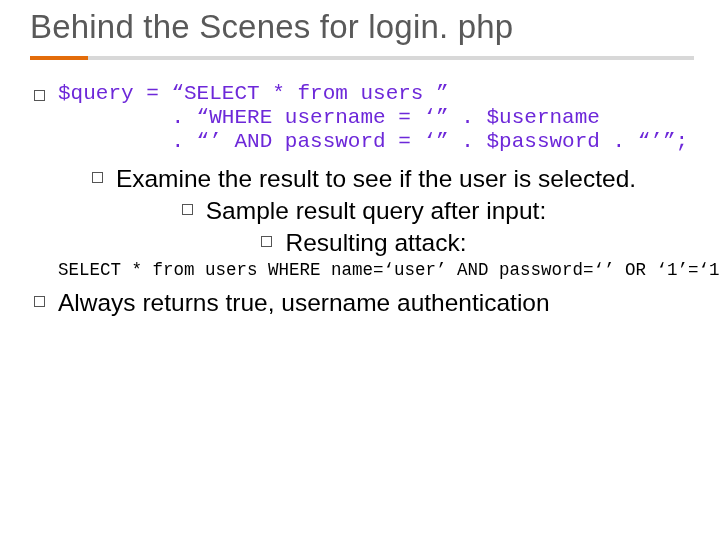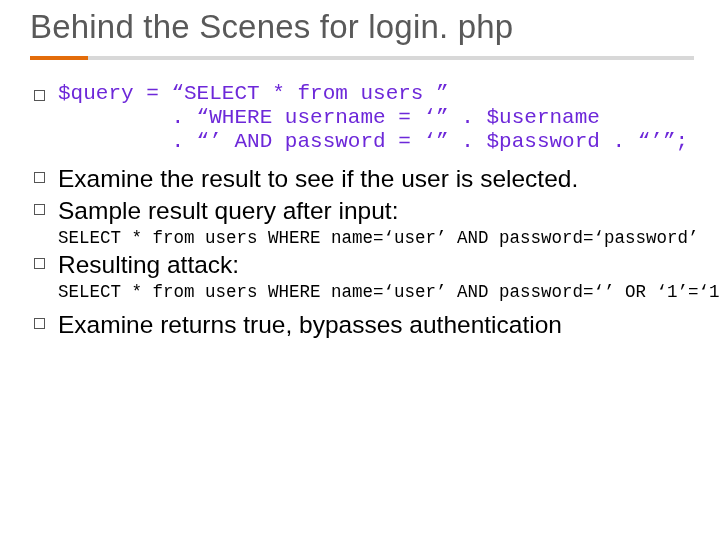--- a/index.html
+++ b/index.html
@@ -39,21 +39,21 @@
     background: #e36c0a;
   }
   .content {
     padding-left: 4px;
   }
   .bullet-row {
     display: flex;
     align-items: flex-start;
     margin-bottom: 6px;
   }
-  .bullet-row.tight { margin-bottom: 2px; }
+  .bullet-row.tight { margin-bottom: 2px; justify-content: center; }
   .bullet {
     width: 11px;
     height: 11px;
     border: 1.5px solid #555;
     flex-shrink: 0;
     margin-right: 13px;
     margin-top: 8px;
   }
   .bullet-text {
     font-size: 24.5px;
@@ -101,29 +101,28 @@
     <div class="bullet-row tight" style="margin-top:10px;">
       <div class="bullet"></div>
       <div class="bullet-text">Examine the result to see if the user is selected.</div>
     </div>
 
     <div class="bullet-row tight">
       <div class="bullet"></div>
       <div class="bullet-text">Sample result query after input:</div>
     </div>
 
-    <div class="code-line-sub">SELECT * from users WHERE name=‘user’ AND password=‘password’</div>
 
 
     <div class="bullet-row tight">
       <div class="bullet"></div>
       <div class="bullet-text">Resulting attack:</div>
     </div>
 
     <div class="code-line-sub">SELECT * from users WHERE name=‘user’ AND password=‘’ OR ‘1’=‘1’</div>
 
     <div class="bullet-row" style="margin-top:8px;">
       <div class="bullet"></div>
-      <div class="bullet-text">Examine returns true, bypasses authentication</div>
+      <div class="bullet-text">Always returns true, username authentication</div>
     </div>
 
   </div>
 </div>
 
 </body></html>

